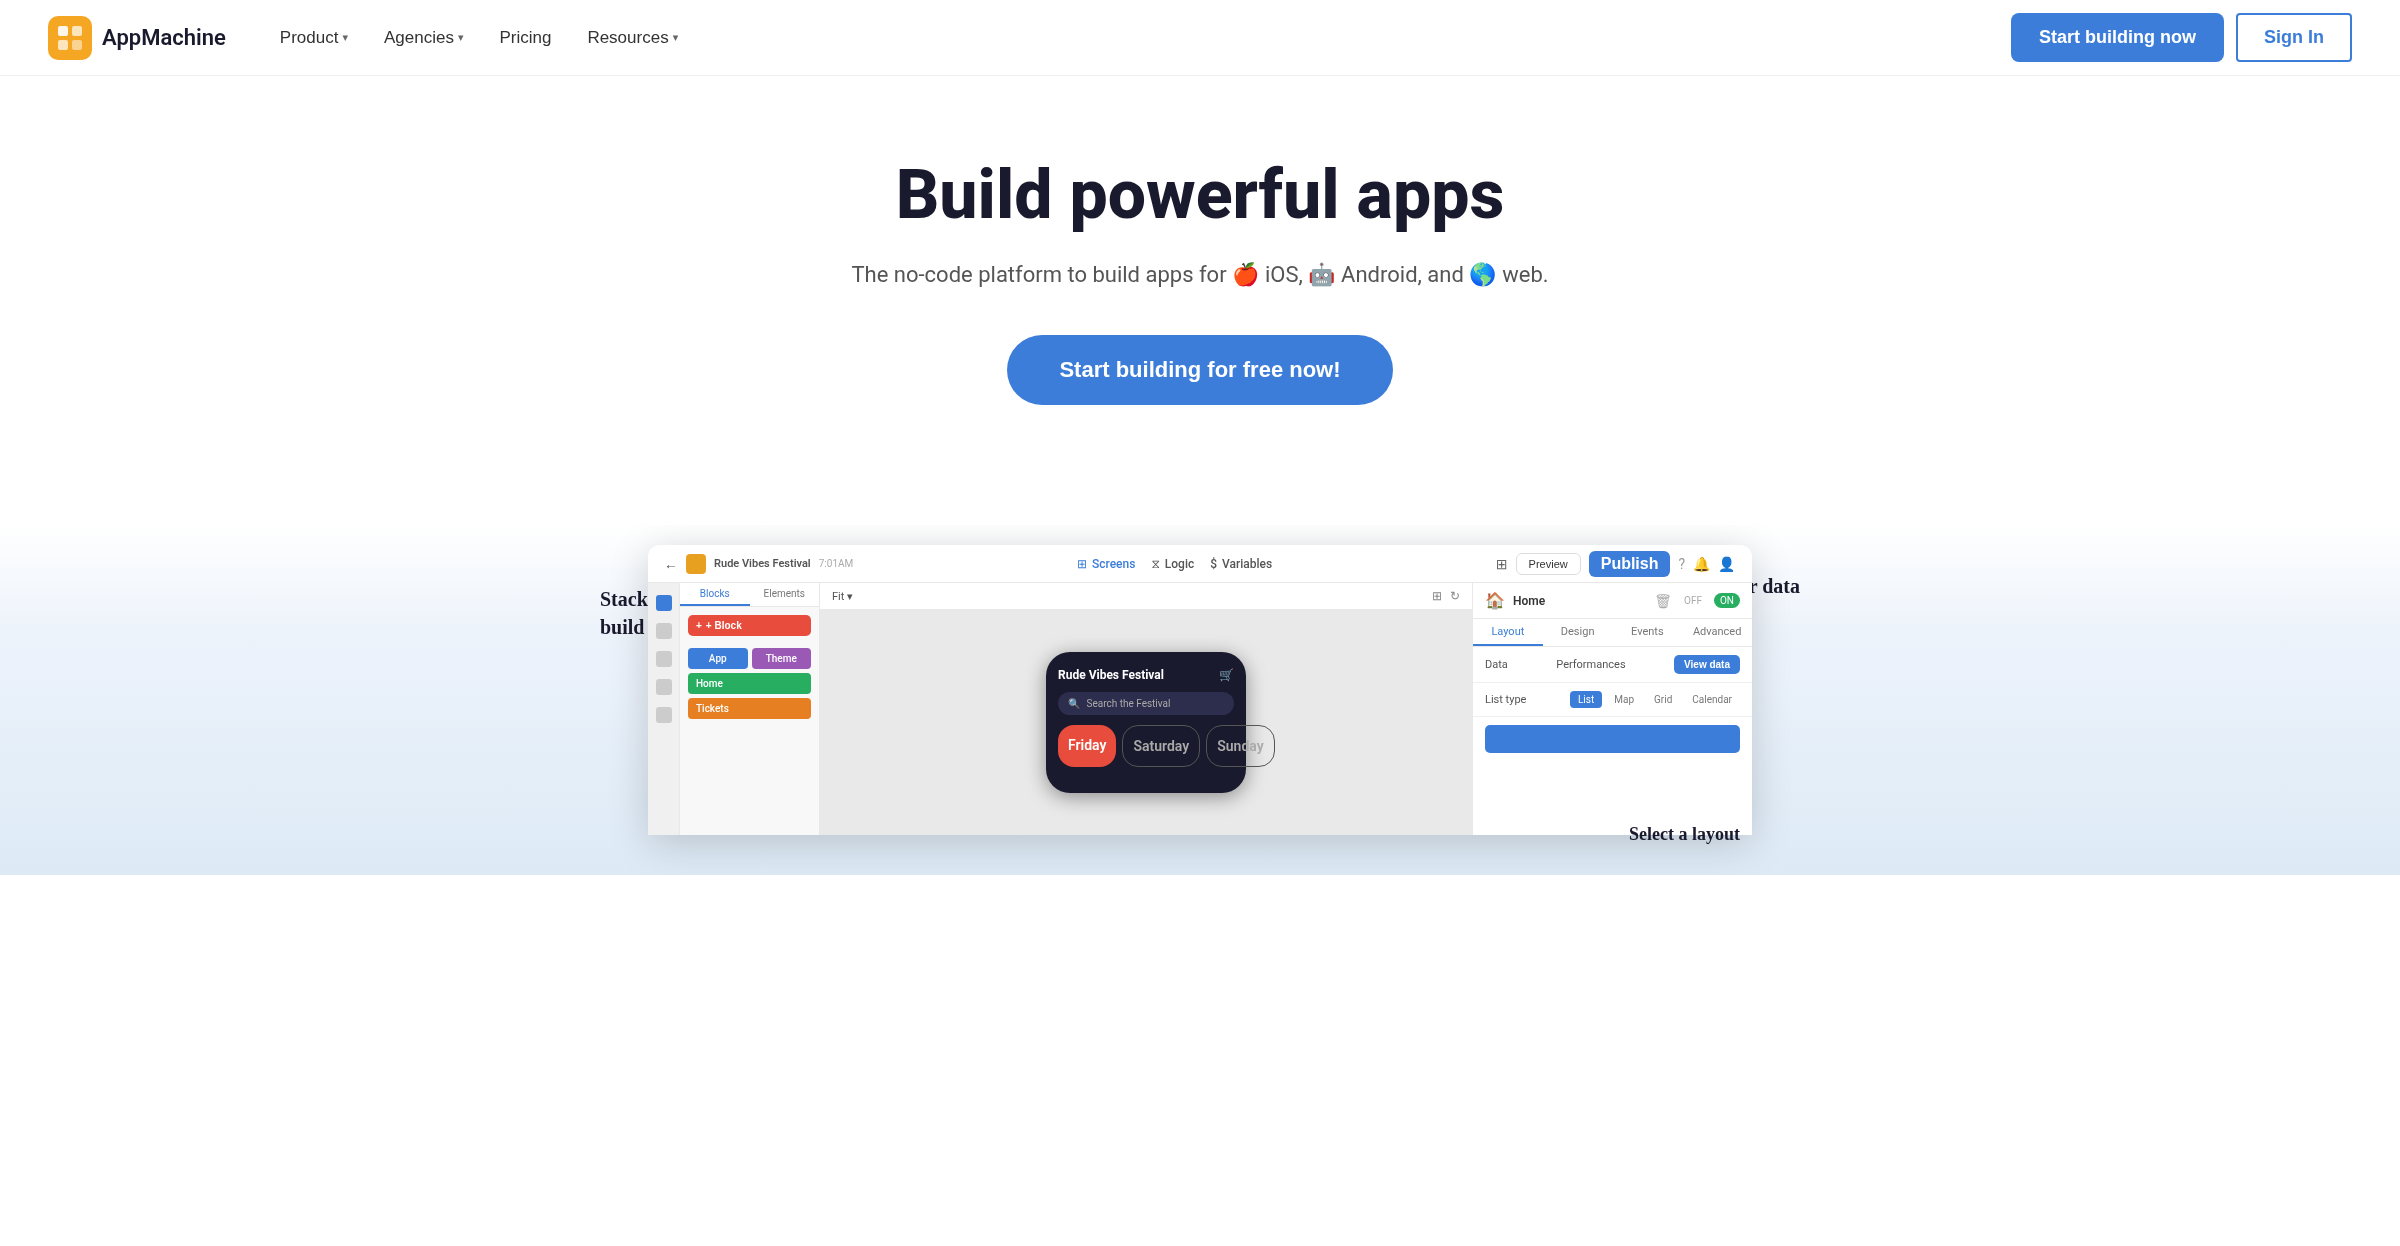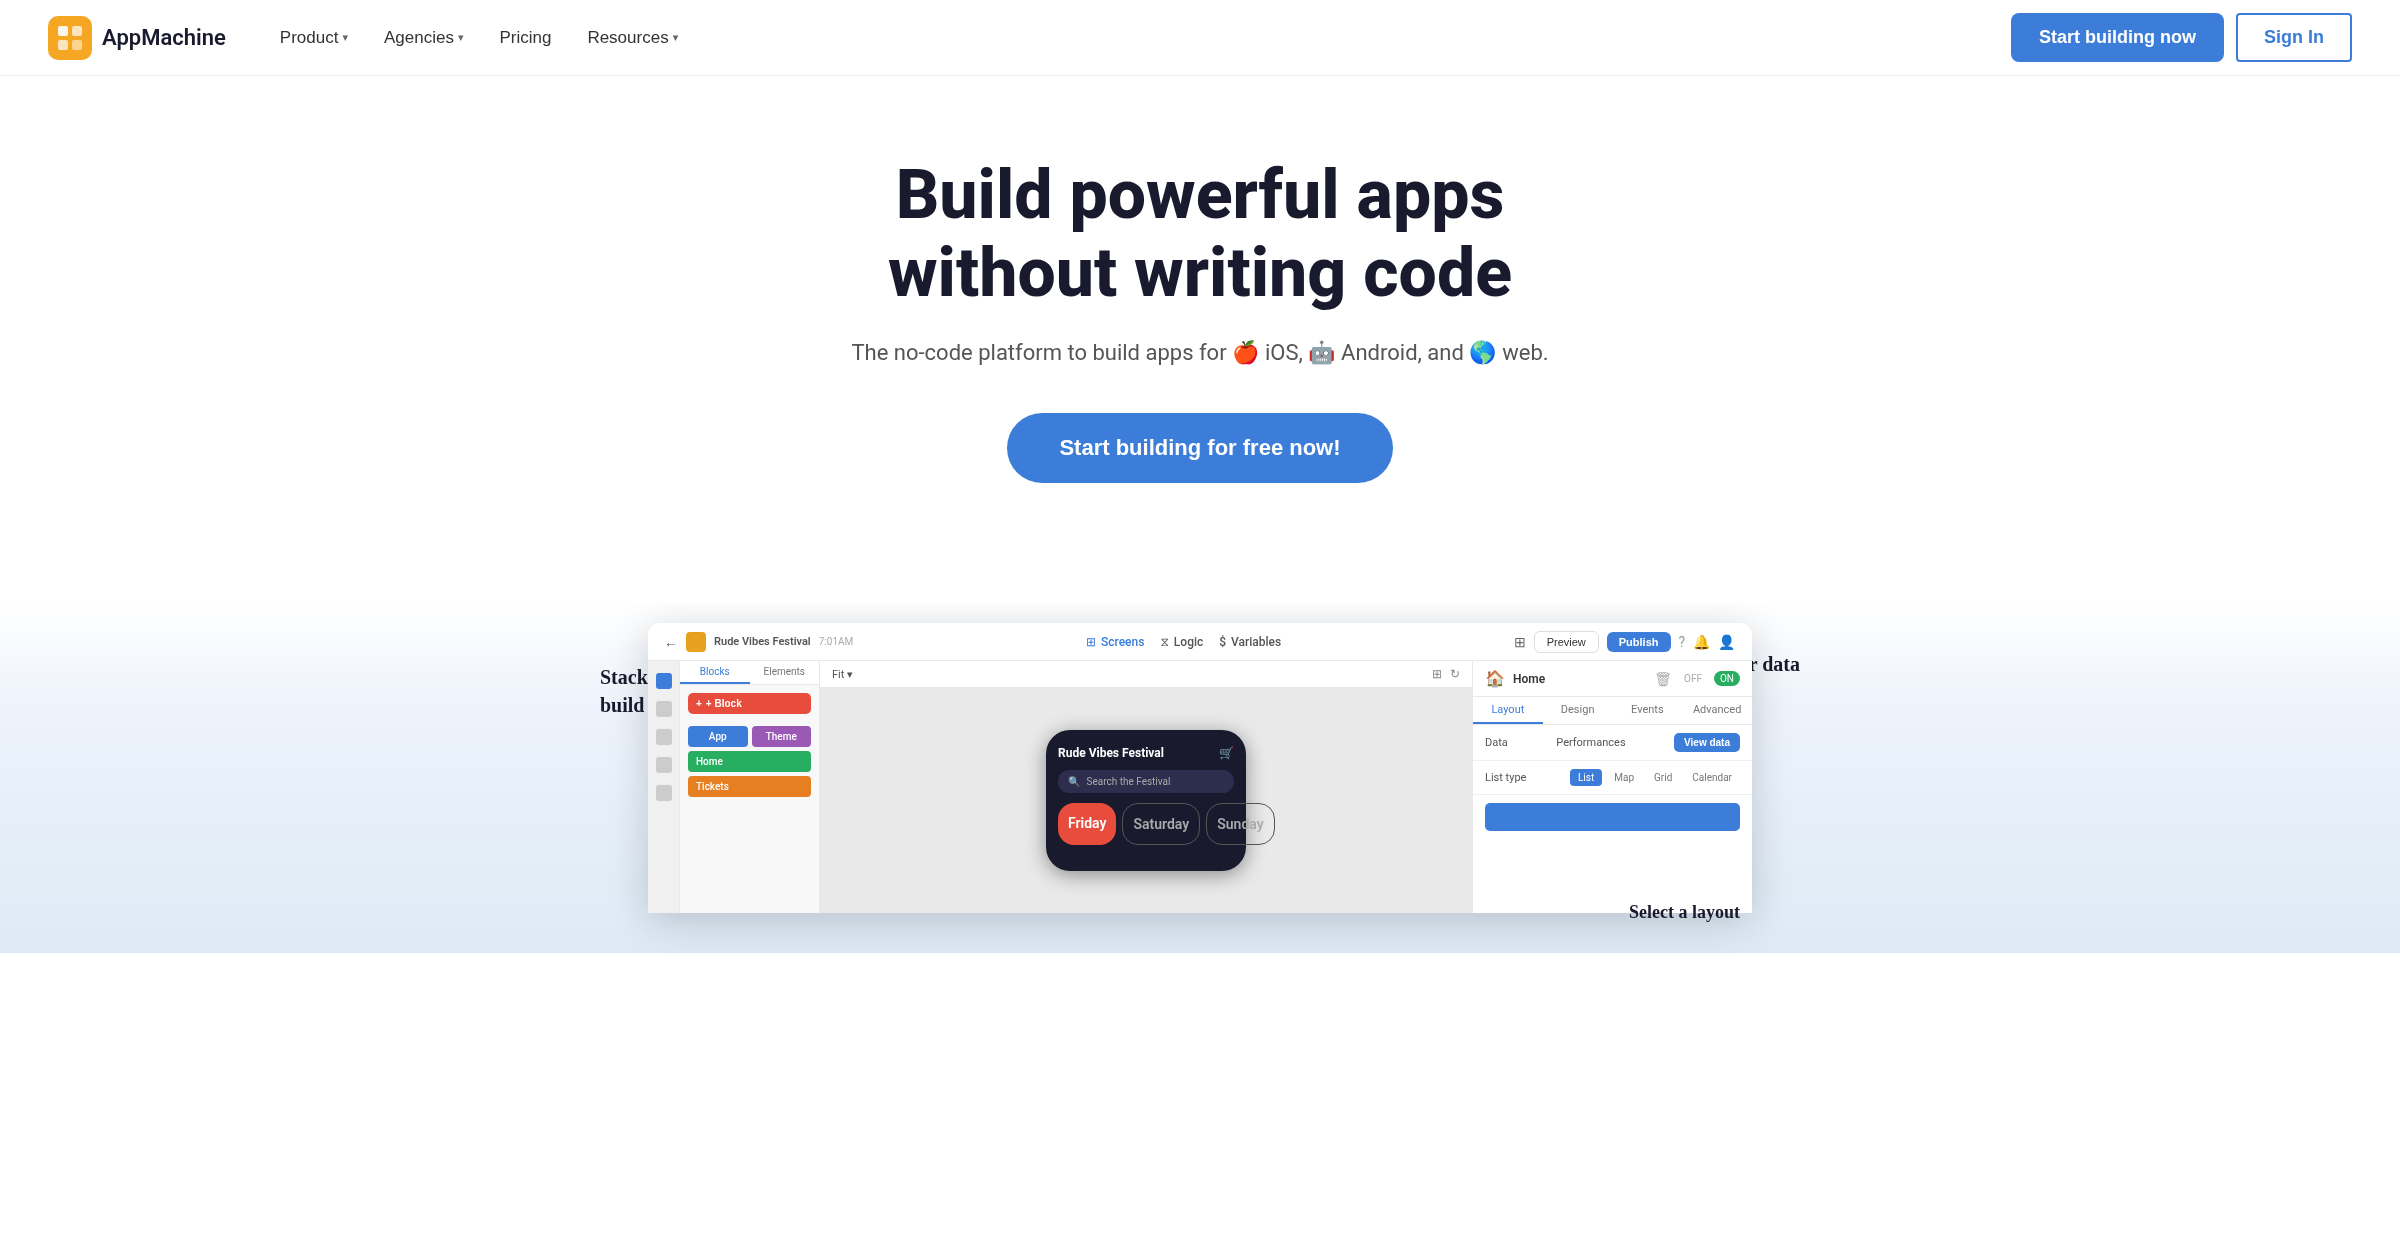--- a/index.html
+++ b/index.html
@@ -127,21 +127,21 @@
     .screenshot-topbar {
       background: #fff; border-bottom: 1px solid #e8e8e8; display: flex; align-items: center; justify-content: space-between;
       padding: 6px 16px; height: 38px; position: absolute; top: 0; left: 0; right: 0; z-index: 10;
     }
     .topbar-left { display: flex; align-items: center; gap: 8px; font-size: 11px; color: #555; }
     .topbar-nav { display: flex; gap: 16px; }
     .topbar-nav-item { display: flex; align-items: center; gap: 5px; font-size: 12px; color: #555; font-weight: 500; }
     .topbar-nav-item.active { color: #3b7dd8; }
     .topbar-right { display: flex; align-items: center; gap: 8px; }
     .preview-btn { background: #fff; border: 1px solid #ddd; border-radius: 6px; padding: 4px 12px; font-size: 11px; color: #333; cursor: pointer; }
-    .publish-btn { background: #3b7dd8; border: none; border-radius: 6px; padding: 4px 12px; font-size: 11px; color: #fff; cursor: pointer; font-weight: 600; }
+    .publish-btn { background: #3b7dd8; border: none; border-radius: 6px; padding: 4px 12px; font-size: 16px; color: #fff; cursor: pointer; font-weight: 600; }
 
     
     .annotation {
       position: absolute; font-family: 'Comic Sans MS', 'Segoe Script', cursive;
       font-size: 20px; color: #1a1a2e; font-weight: 600;
     }
     .annotation-arrow {
       position: absolute;
     }
   </style>
@@ -181,21 +181,20 @@
   </div>
   <div class="nav-right">
     <button class="btn-primary">Start building now</button>
     <button class="btn-outline">Sign In</button>
   </div>
 </nav>
 
 <section class="hero">
   <h1 class="hero-title">
     <span>Build powerful apps</span><br>
-    <span>without writing code</span>
   </h1>
   <p class="hero-subtitle">The no-code platform to build apps for 🍎 iOS, 🤖 Android, and 🌎 web.</p>
   <button class="hero-cta">Start building for free now!</button>
 </section>
 
 <section class="preview-section">
   <div class="preview-wrapper">
 
     <div class="annotation" style="left: 0px; top: 40px; max-width: 200px; line-height: 1.4;">Stack blocks to<br>build your app!</div>
     <svg class="annotation-arrow" style="left: 110px; top: 120px; width: 100px; height: 60px;" viewBox="0 0 100 60">

